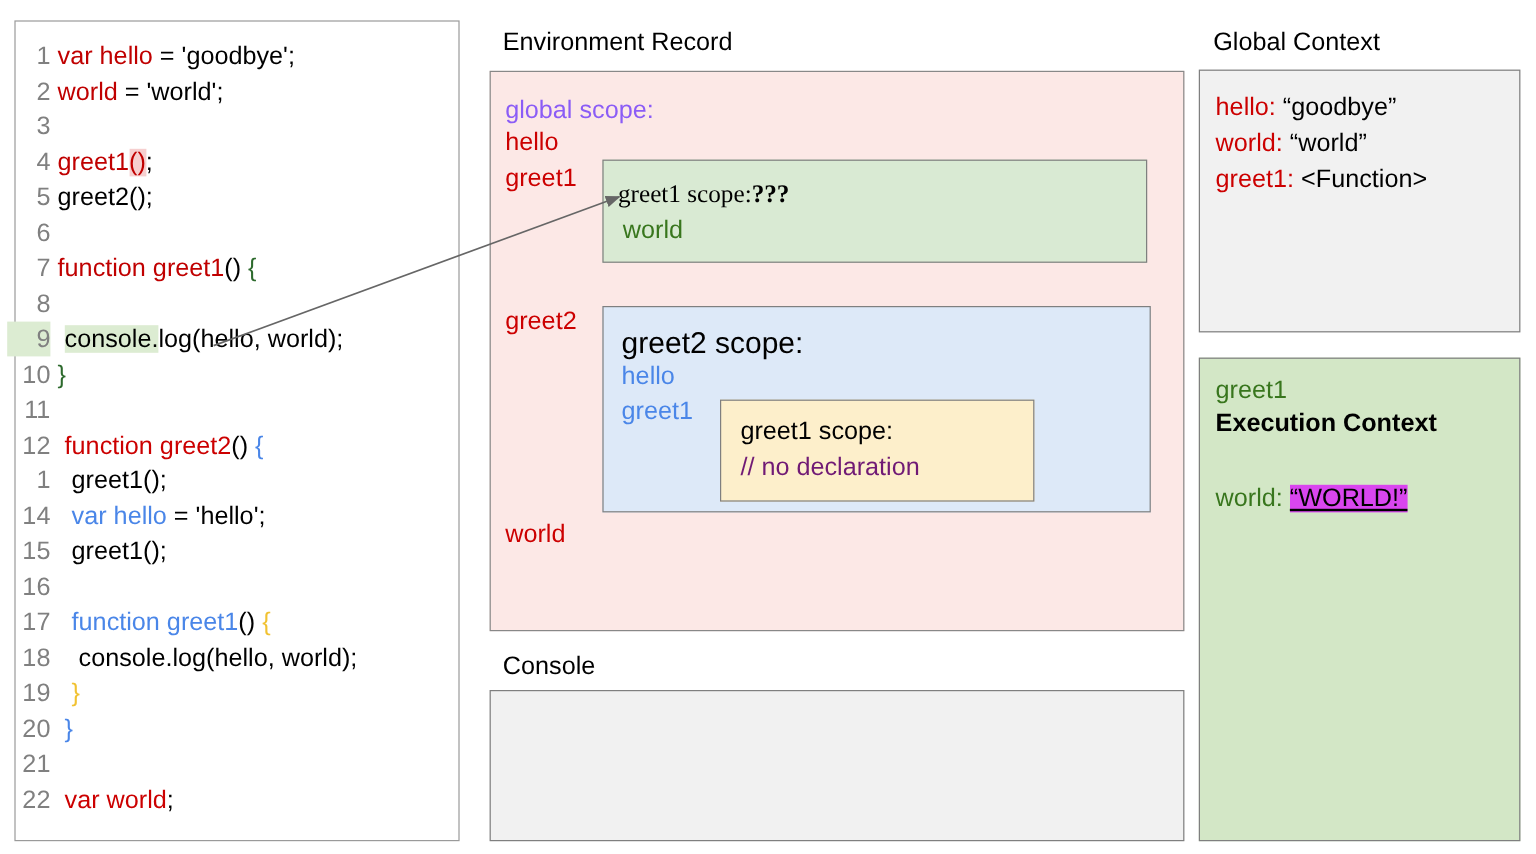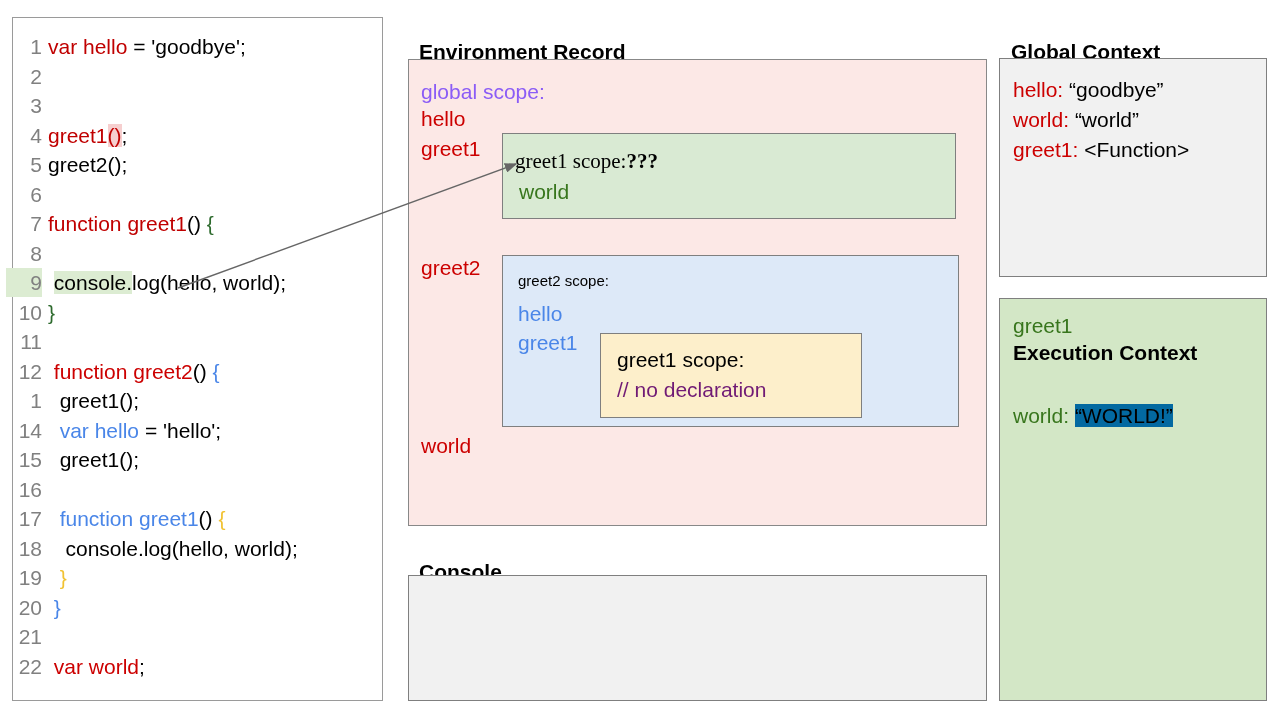--- a/index.html
+++ b/index.html
@@ -17,25 +17,24 @@
   }
 
   
   .panel {
     position: absolute;
     box-sizing: border-box;
     border: 1.5px solid #808080;
   }
   .panel-title {
     position: absolute;
-    font-weight: bold;
+    font-weight: normal;
     font-size: 21px;
     color: #000000;
     white-space: nowrap;
-    margin-top: 16px;
   }
 
   
   #code-panel {
     left: 12px;
     top: 17px;
     width: 371px;
     height: 684px;
     background: #ffffff;
     border: 1.5px solid #9a9a9a;
@@ -126,21 +125,21 @@
   #greet2-scope-box {
     left: 502px;
     top: 255px;
     width: 457px;
     height: 172px;
     background: #dde9f8;
     border: 1.5px solid #7f7f7f;
   }
   #greet2-scope-title {
     position: absolute; left: 518px; top: 272px;
-    font-size: 15px; color: #000000; white-space: nowrap;
+    font-size: 25px; color: #000000; white-space: nowrap;
   }
   #greet2-scope-hello {
     position: absolute; left: 518px; top: 302px;
     font-size: 21px; color: #4a86e8; white-space: nowrap;
   }
   #greet2-scope-greet1 {
     position: absolute; left: 518px; top: 331px;
     font-size: 21px; color: #4a86e8; white-space: nowrap;
   }
 
@@ -210,37 +209,37 @@
   }
   #exec-heading {
     position: absolute; left: 1013px; top: 341px;
     font-size: 21px; font-weight: bold; color: #000000; white-space: nowrap;
   }
   #exec-row-0 {
     position: absolute; left: 1013px; top: 404px;
     font-size: 21px; white-space: nowrap; color: #000000;
   }
   #exec-row-0 .ec-key { color: #38761d; }
-  #exec-row-0 .ec-val { background: #0369a1; }
+  #exec-row-0 .ec-val { background: #d946ef; text-decoration: underline; }
 
   
   #connector {
     position: absolute;
     left: 0; top: 0;
     width: 1280px; height: 712px;
     pointer-events: none;
   }
 </style>
 </head>
 <body>
 
 <div class="panel" id="code-panel"></div>
 <div id="code-lines">
     <div class="code-line" style="top: 32px;"><span class="ln">1</span><span class="code-text"><span class="k-red">var hello</span><span class="k-black"> = 'goodbye';</span></span></div>
-    <div class="code-line" style="top: 61.5px;"><span class="ln">2</span></div>
+    <div class="code-line" style="top: 61.5px;"><span class="ln">2</span><span class="code-text"><span class="k-red">world</span><span class="k-black"> = 'world';</span></span></div>
     <div class="code-line" style="top: 91px;"><span class="ln">3</span><span class="code-text"></span></div>
     <div class="code-line" style="top: 120.5px;"><span class="ln">4</span><span class="code-text"><span class="k-red">greet1</span><span class="k-red hl-pink">()</span><span class="k-black">;</span></span></div>
     <div class="code-line" style="top: 150px;"><span class="ln">5</span><span class="code-text"><span class="k-black">greet2();</span></span></div>
     <div class="code-line" style="top: 179.5px;"><span class="ln">6</span><span class="code-text"></span></div>
     <div class="code-line" style="top: 209px;"><span class="ln">7</span><span class="code-text"><span class="k-red">function greet1</span><span class="k-black">() </span><span class="k-green">{</span></span></div>
     <div class="code-line" style="top: 238.5px;"><span class="ln">8</span></div>
     <div class="code-line" style="top: 268px;"><span class="ln hl">9</span><span class="code-text"><span class="k-black"> </span><span class="k-black hl-green">console.</span><span class="k-black">log(hello, world);</span></span></div>
     <div class="code-line" style="top: 297.5px;"><span class="ln">10</span><span class="code-text"><span class="k-green">}</span></span></div>
     <div class="code-line" style="top: 327px;"><span class="ln">11</span><span class="code-text"></span></div>
     <div class="code-line" style="top: 356.5px;"><span class="ln">12</span><span class="code-text"><span class="k-red2"> function greet2</span><span class="k-black">() </span><span class="k-blue">{</span></span></div>

